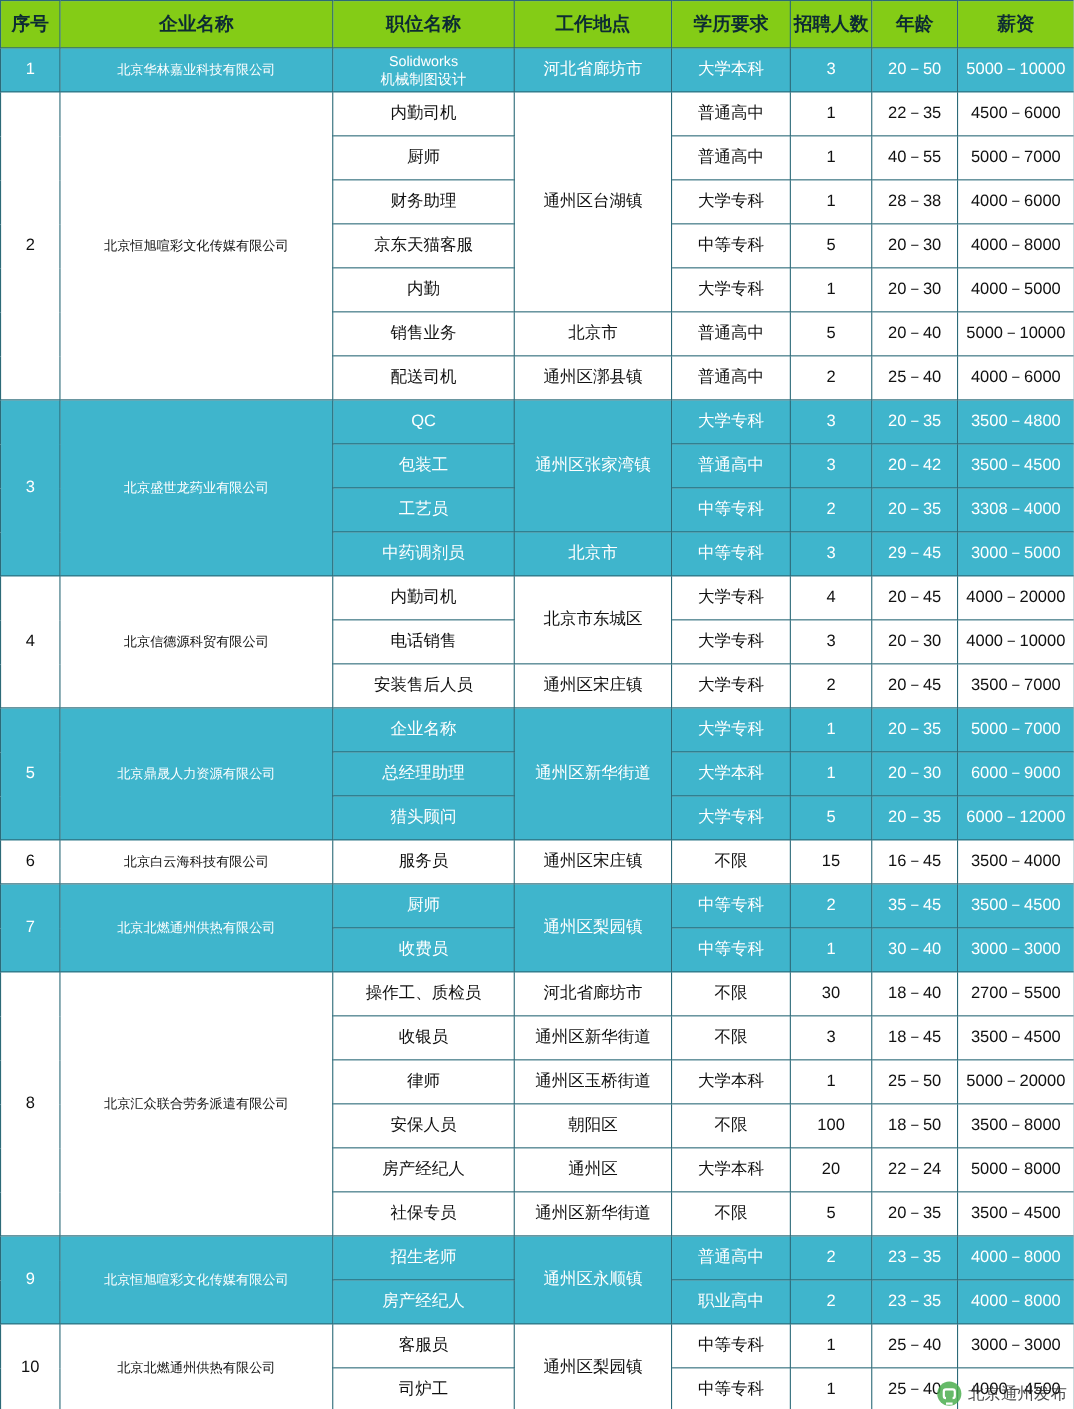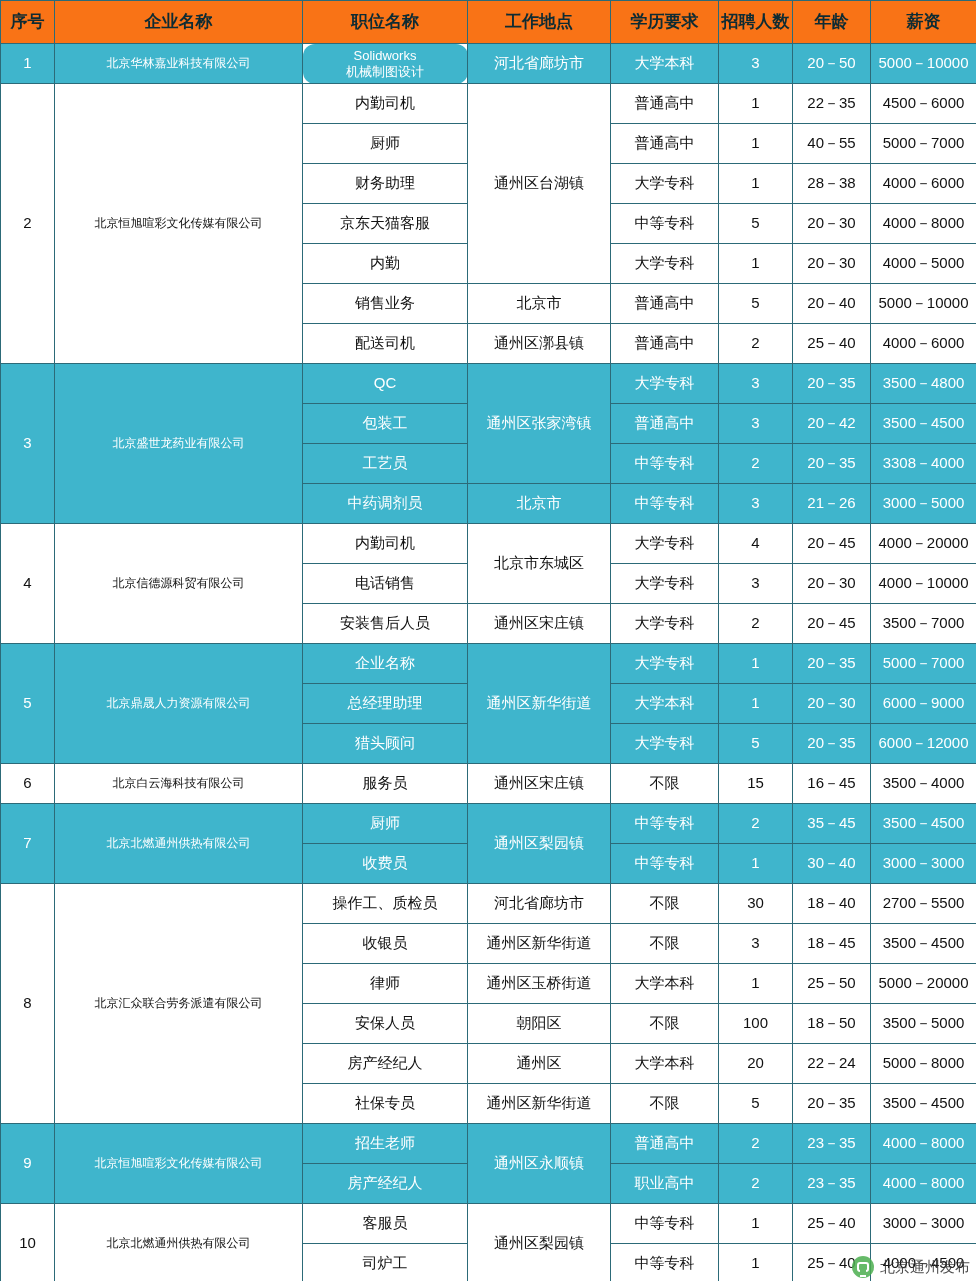--- a/index.html
+++ b/index.html
@@ -32,33 +32,33 @@
     border:1px solid #2c6a78;
     text-align:center;
     vertical-align:middle;
     font-size:15px;
     color:#111111;
     padding:2px 2px;
     line-height:1.25;
     background:#ffffff;
   }
   thead th{
-    background:#f97316;
+    background:#84cc16;
     font-weight:bold;
     font-size:17px;
     height:38px;
     color:#0d2b33;
   }
   tbody tr{height:40px;}
   td.idx{font-size:15px;}
   td.company{font-size:12px;}
   
   .hl td{background:#3fb5cc;color:#ffffff;}
   .hl td{border-color:#2c6a78;}
-  .small{font-size:13px;line-height:1.2;border-radius:12px;}
+  .small{font-size:13px;line-height:1.2;}
   .wm{
     position:absolute;
     right:6px;
     bottom:6px;
     display:flex;
     align-items:center;
     gap:6px;
     font-size:15px;
     color:#2f2f2f;
     opacity:.85;
@@ -192,21 +192,21 @@
           <td>中等专科</td>
           <td>2</td>
           <td>20－35</td>
           <td>3308－4000</td>
         </tr>
         <tr class="hl">
           <td>中药调剂员</td>
           <td>北京市</td>
           <td>中等专科</td>
           <td>3</td>
-          <td>21－26</td>
+          <td>29－45</td>
           <td>3000－5000</td>
         </tr>
         <tr>
           <td rowspan="3" class="idx">4</td>
           <td rowspan="3" class="company">北京信德源科贸有限公司</td>
           <td>内勤司机</td>
           <td rowspan="2">北京市东城区</td>
           <td>大学专科</td>
           <td>4</td>
           <td>20－45</td>
@@ -303,21 +303,21 @@
           <td>1</td>
           <td>25－50</td>
           <td>5000－20000</td>
         </tr>
         <tr>
           <td>安保人员</td>
           <td>朝阳区</td>
           <td>不限</td>
           <td>100</td>
           <td>18－50</td>
-          <td>3500－5000</td>
+          <td>3500－8000</td>
         </tr>
         <tr>
           <td>房产经纪人</td>
           <td>通州区</td>
           <td>大学本科</td>
           <td>20</td>
           <td>22－24</td>
           <td>5000－8000</td>
         </tr>
         <tr>

